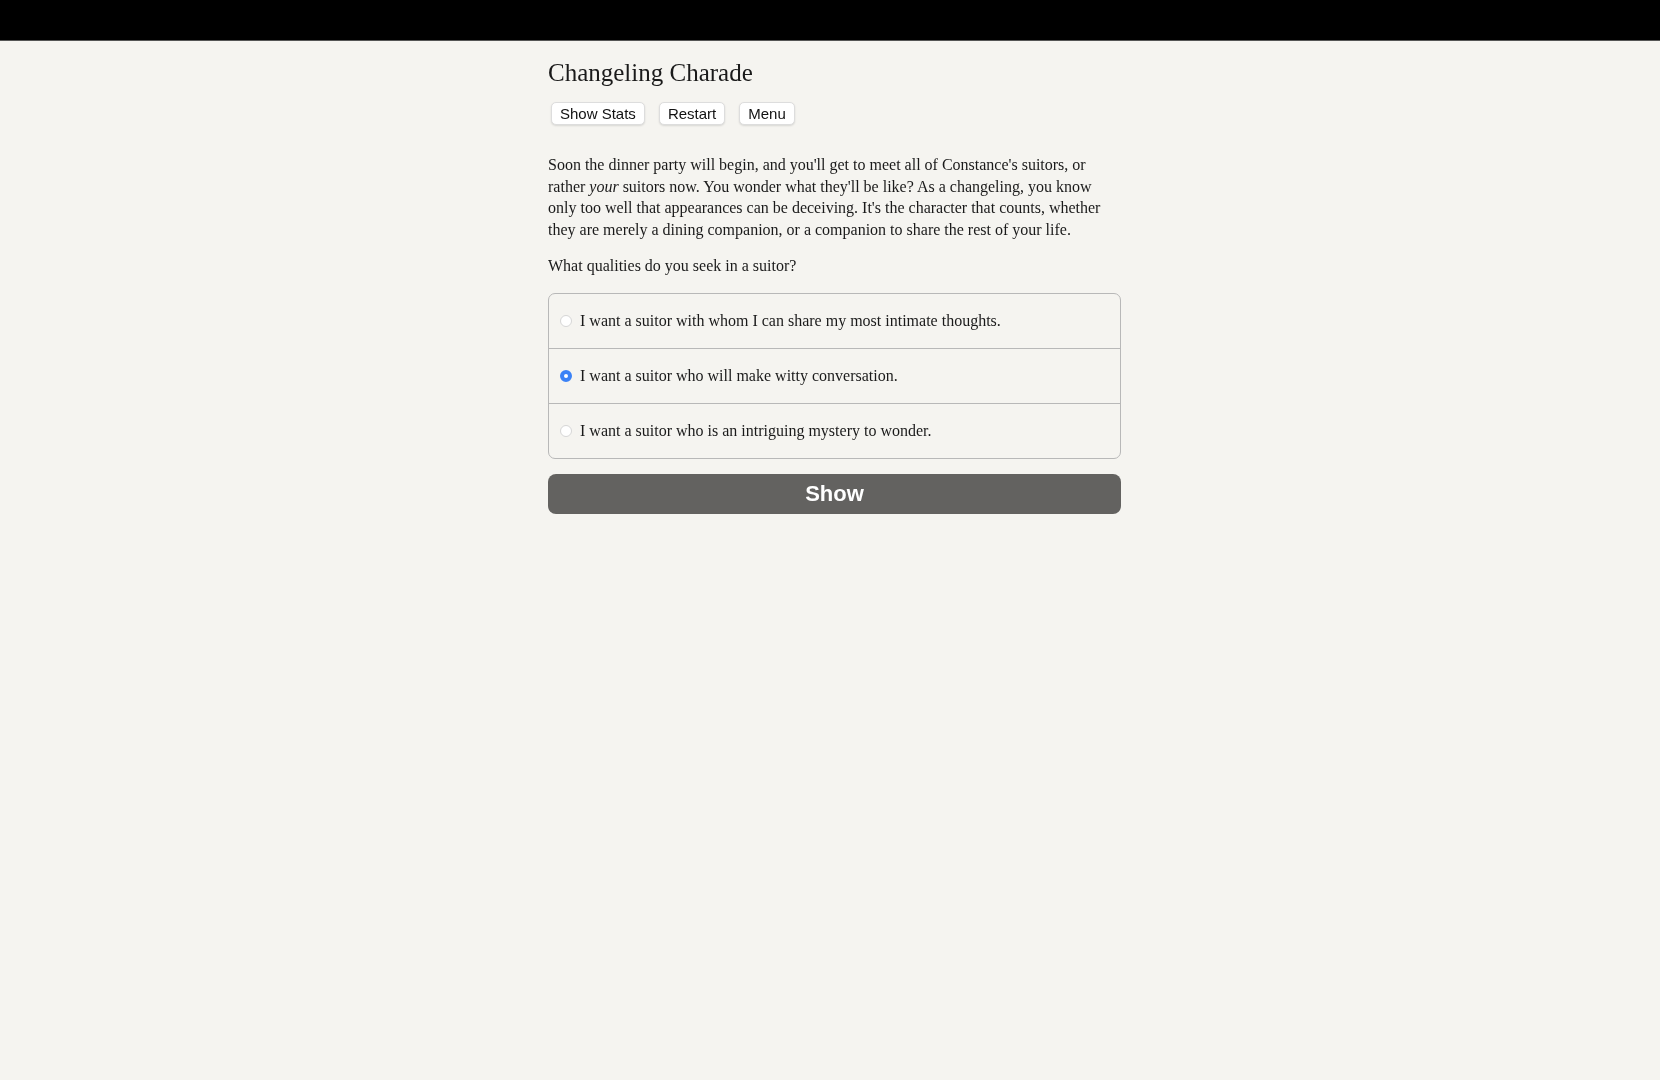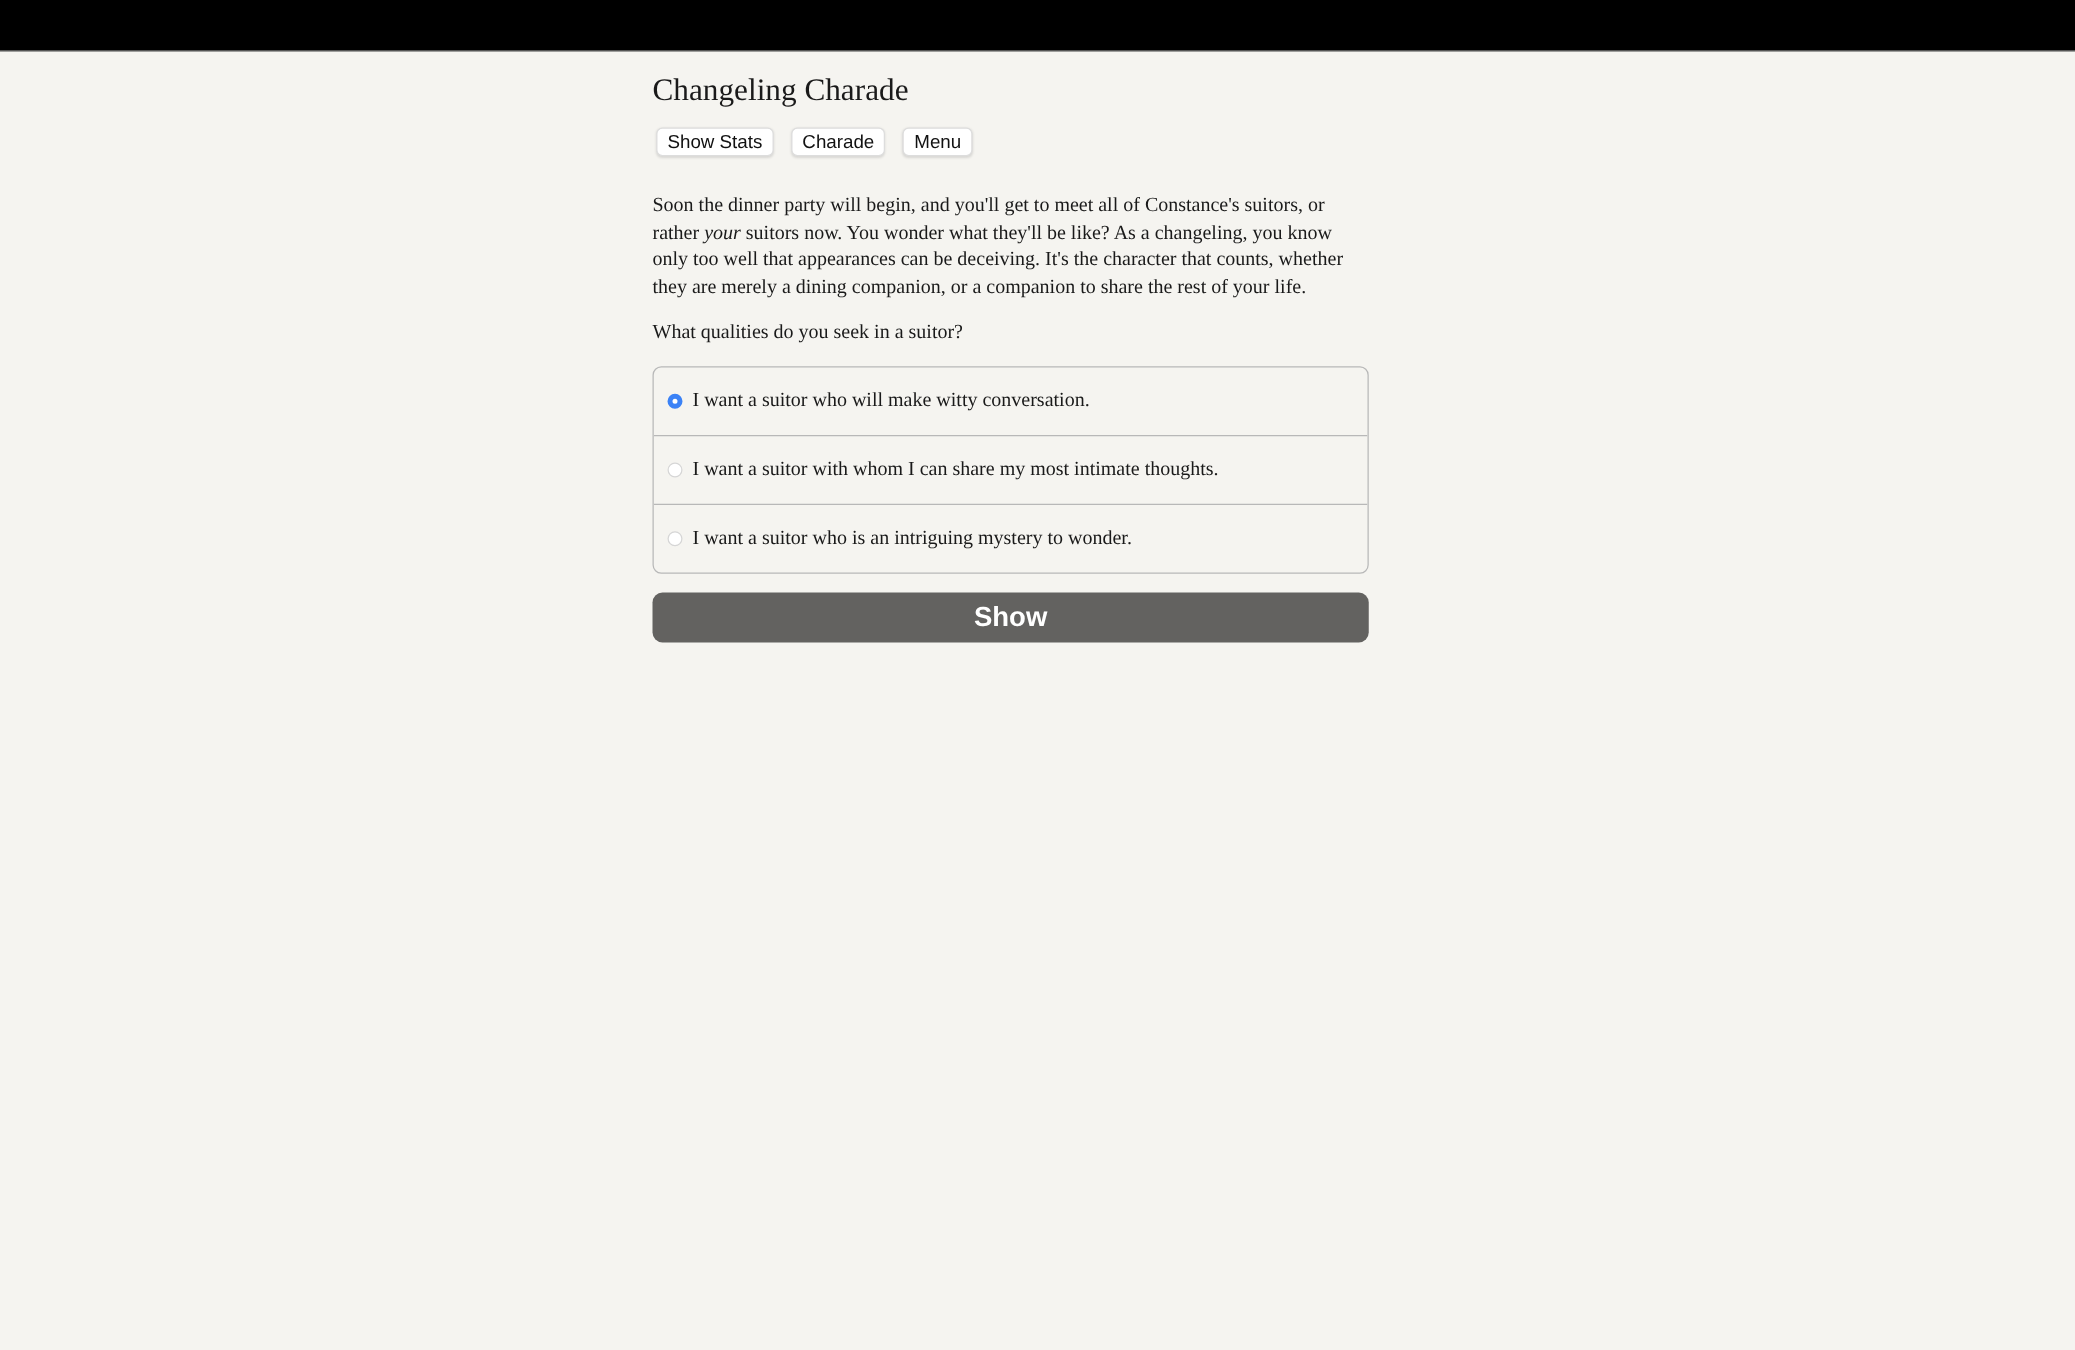--- a/index.html
+++ b/index.html
@@ -3,21 +3,21 @@
 <meta charset="utf-8">
 <style>
   html, body { margin:0; padding:0; }
   body {
     width:1660px; height:1080px; overflow:hidden;
     background:#f5f4f0;
     font-family:"DejaVu Serif", serif;
     color:#1a1a1a;
   }
   .topbar { height:40px; background:#000; border-bottom:1px solid #555; }
-  .col { position:absolute; left:522px; top:40px; width:573px; }
+  .col { position:absolute; left:548px; top:40px; width:573px; }
   .title { font-family:"Liberation Serif", serif; font-size:25px; margin:19px 0 0 0; line-height:28px; font-weight:normal; }
   .byline { font-family:"Liberation Serif", serif; font-size:18px; margin:11px 0 0 0; line-height:22px; }
   .btnrow { margin-top:15px; display:flex; gap:14px; padding-left:3px; }
   .sbtn {
     font-family:"Liberation Sans", sans-serif; font-size:15px; color:#111;
     background:#fff; border:1px solid #ddd; border-radius:5px;
     padding:2px 8px; height:23px; box-sizing:border-box; line-height:18px;
     box-shadow:0 1px 2px rgba(0,0,0,0.12); cursor:pointer;
   }
   .passage { font-family:"Liberation Serif", serif; font-size:16px; line-height:21.5px; margin-top:29px; }
@@ -45,37 +45,37 @@
 </head>
 <body>
 
 <div class="topbar"></div>
 
 <div class="col">
   <h1 class="title">Changeling Charade</h1>
 
   <div class="btnrow">
     <button class="sbtn">Show Stats</button>
-    <button class="sbtn">Charade</button>
+    <button class="sbtn">Restart</button>
     <button class="sbtn">Menu</button>
   </div>
 
   <div class="passage">
     <p><span>Soon the dinner party will begin, and you'll get to meet all of Constance's suitors, or rather </span><i>your</i><span> suitors now. You wonder what they'll be like? As a changeling, you know only too well that appearances can be deceiving. It's the character that counts, whether they are merely a dining companion, or a companion to share the rest of your life.</span></p>
     <p class="question">What qualities do you seek in a suitor?</p>
   </div>
 
   <div class="choices">
     <div class="choice">
+      <span class="radio"></span>
+      <span>I want a suitor with whom I can share my most intimate thoughts.</span>
+    </div>
+    <div class="choice">
       <span class="radio on"></span>
       <span>I want a suitor who will make witty conversation.</span>
-    </div>
-    <div class="choice">
-      <span class="radio"></span>
-      <span>I want a suitor with whom I can share my most intimate thoughts.</span>
     </div>
     <div class="choice">
       <span class="radio"></span>
       <span>I want a suitor who is an intriguing mystery to wonder.</span>
     </div>
   </div>
 
   <button class="next">Show</button>
 </div>
 

